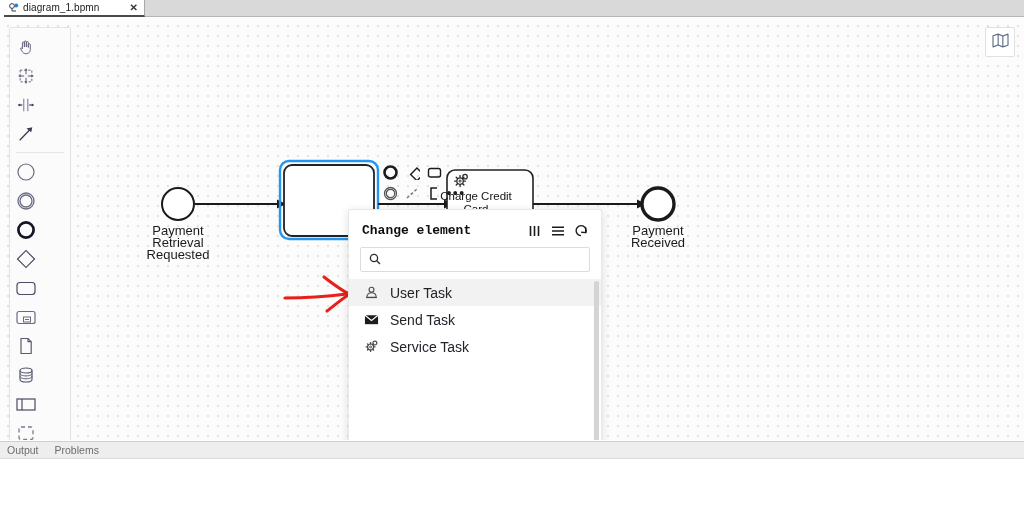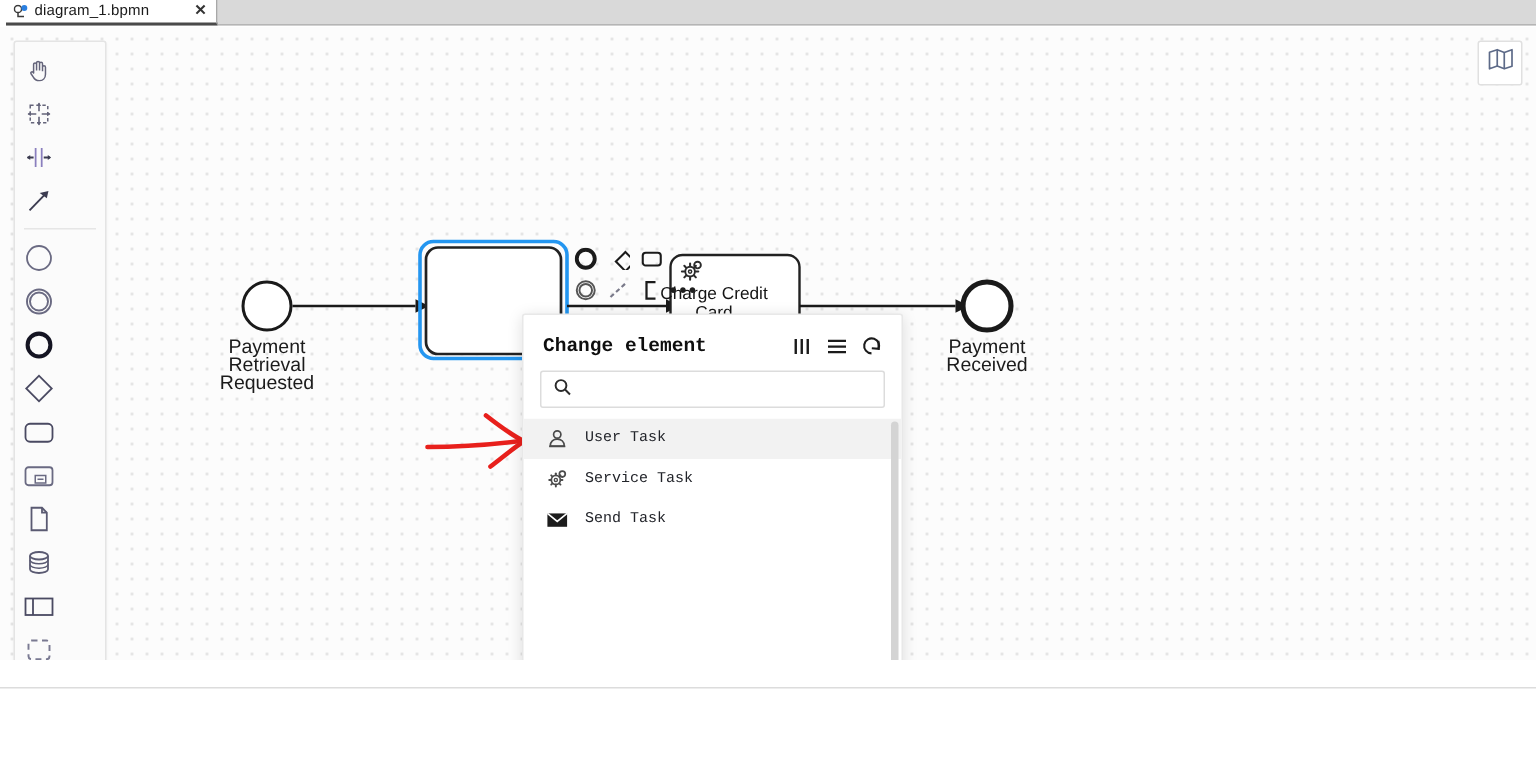--- a/index.html
+++ b/index.html
@@ -129,21 +129,21 @@
   .popup-list {
     margin-top: 7px; flex: 1; overflow: hidden; position: relative;
     padding-bottom: 4px;
   }
   .popup-item {
     height: 27px; display: flex; align-items: center; gap: 10px;
     padding: 0 13px 0 14px; cursor: pointer;
   }
   .popup-item.selected { background: #f2f2f2; }
   .pi-icon { width: 17px; display: flex; align-items: center; justify-content: center; flex: 0 0 auto; }
-  .pi-label { font-size: 10px; color: #22242a; white-space: nowrap; font-family: Liberation Mono, monospace; }
+  .pi-label { font-size: 14px; color: #22242a; white-space: nowrap; }
   .popup-scroll {
     position: absolute; right: 2px; top: 2px; width: 5px; height: 205px;
     background: #d4d4d4; border-radius: 3px;
   }
 
   
   .bottombar {
     position: absolute; left: 0; top: 441px; width: 1024px; height: 17px;
     background: #eeeeee;
     border-top: 1px solid #cfcfcf;
@@ -435,20 +435,30 @@
 
         <div class="popup-item selected">
           <span class="pi-icon">
             <svg width="15" height="15" viewBox="0 0 16 16">
               <circle cx="8" cy="5" r="2.6" fill="none" stroke="#4b4b4b" stroke-width="1.2"></circle>
               <path d="M3 13.2 C3 9.9 5.3 8.3 8 8.3 C10.7 8.3 13 9.9 13 13.2 Z" fill="none" stroke="#4b4b4b" stroke-width="1.2"></path>
               <line x1="2.3" y1="13.4" x2="13.7" y2="13.4" stroke="#4b4b4b" stroke-width="1.2"></line>
             </svg>
           </span>
           <span class="pi-label">User Task</span>
+        </div>
+
+        <div class="popup-item">
+          <span class="pi-icon">
+            <svg width="15" height="13" viewBox="0 0 16 13">
+              <rect x="1" y="2" width="14" height="9.5" fill="#1c1c1c"></rect>
+              <path d="M1 2 L8 7.6 L15 2" fill="none" stroke="#ffffff" stroke-width="1.2"></path>
+            </svg>
+          </span>
+          <span class="pi-label">Send Task</span>
         </div>
 
         <div class="popup-item">
           <span class="pi-icon">
             <svg width="15" height="15" viewBox="0 0 16 16">
               <circle cx="7" cy="8.5" r="3.2" fill="none" stroke="#4b4b4b" stroke-width="1.25"></circle>
               <circle cx="7" cy="8.5" r="1.1" fill="none" stroke="#4b4b4b" stroke-width="1"></circle>
               <g stroke="#4b4b4b" stroke-width="1.35" stroke-linecap="round">
                 <line x1="7" y1="3.8" x2="7" y2="5.1"></line>
                   <line x1="7" y1="11.9" x2="7" y2="13.2"></line>
@@ -458,34 +468,28 @@
                   <line x1="9.4" y1="10.9" x2="10.3" y2="11.8"></line>
                 <line x1="3.7" y1="11.8" x2="4.6" y2="10.9"></line>
                   <line x1="9.4" y1="6.1" x2="10.3" y2="5.2"></line>
               </g>
               <circle cx="11.6" cy="4.3" r="2.1" fill="none" stroke="#4b4b4b" stroke-width="1.25"></circle>
             </svg>
           </span>
           <span class="pi-label">Service Task</span>
         </div>
 
-        <div class="popup-item">
-          <span class="pi-icon">
-            <svg width="15" height="13" viewBox="0 0 16 13">
-              <rect x="1" y="2" width="14" height="9.5" fill="#1c1c1c"></rect>
-              <path d="M1 2 L8 7.6 L15 2" fill="none" stroke="#ffffff" stroke-width="1.2"></path>
-            </svg>
-          </span>
-          <span class="pi-label">Send Task</span>
-        </div>
-
 
 
 
         <div class="popup-scroll"></div>
       </div>
     </div>
 
   </div>
 
+  <div class="bottombar">
+    <span class="bb-tab">Output</span>
+    <span class="bb-tab">Problems</span>
+  </div>
   <div class="bottom-body"></div>
 
 </div>
 
 </body></html>

